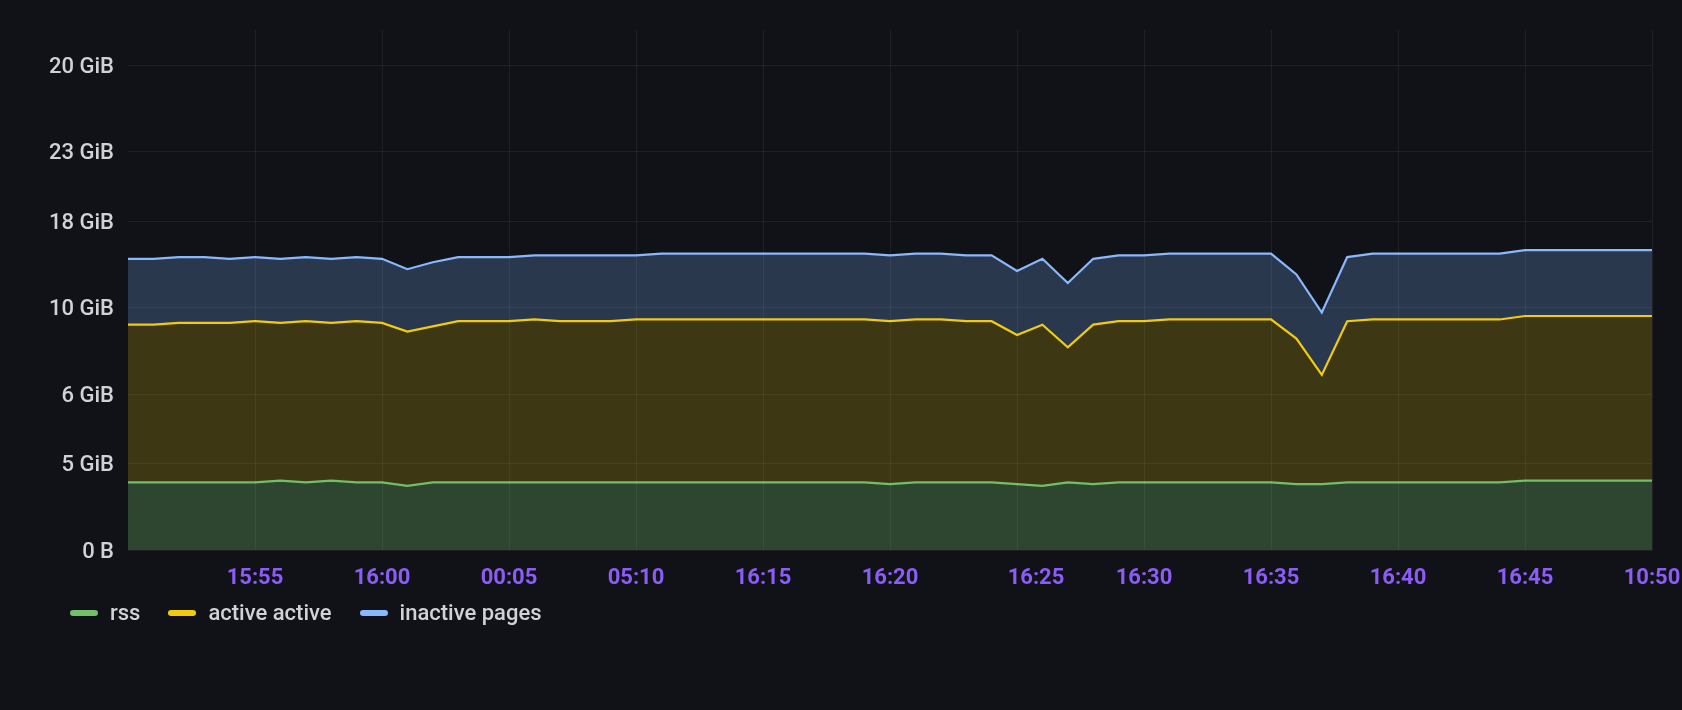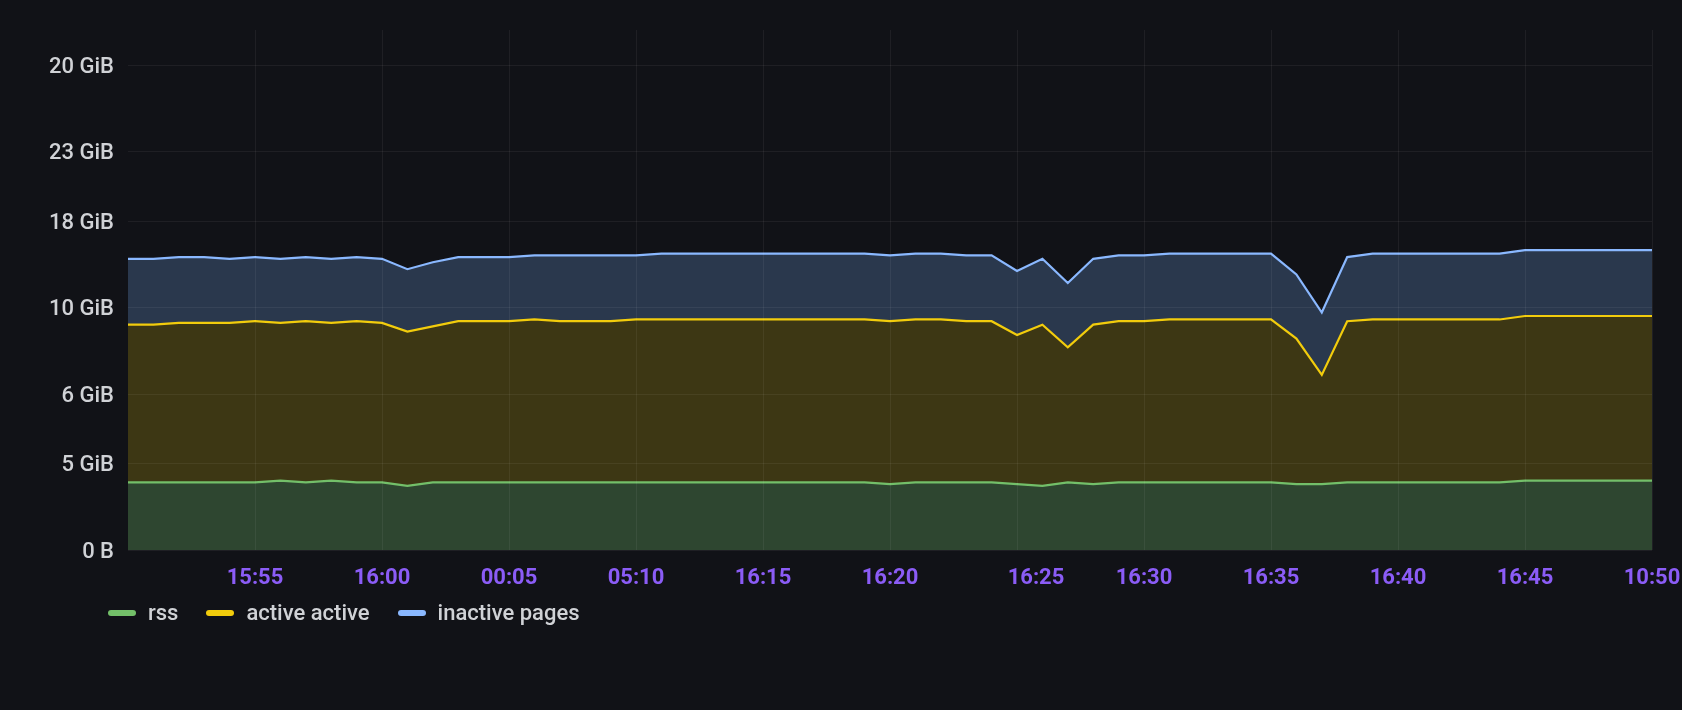--- a/index.html
+++ b/index.html
@@ -58,21 +58,21 @@
     display: block;
   }
 
   .legend {
     position: absolute;
     left: 0;
     right: 0;
     display: flex;
     align-items: center;
     gap: 28px;
-    padding-left: 108px;
+    padding-left: 70px;
     font-size: 22px;
     font-weight: 500;
     color: #d0d2d6;
   }
   .legend-item {
     display: flex;
     align-items: center;
     gap: 12px;
     cursor: pointer;
   }

